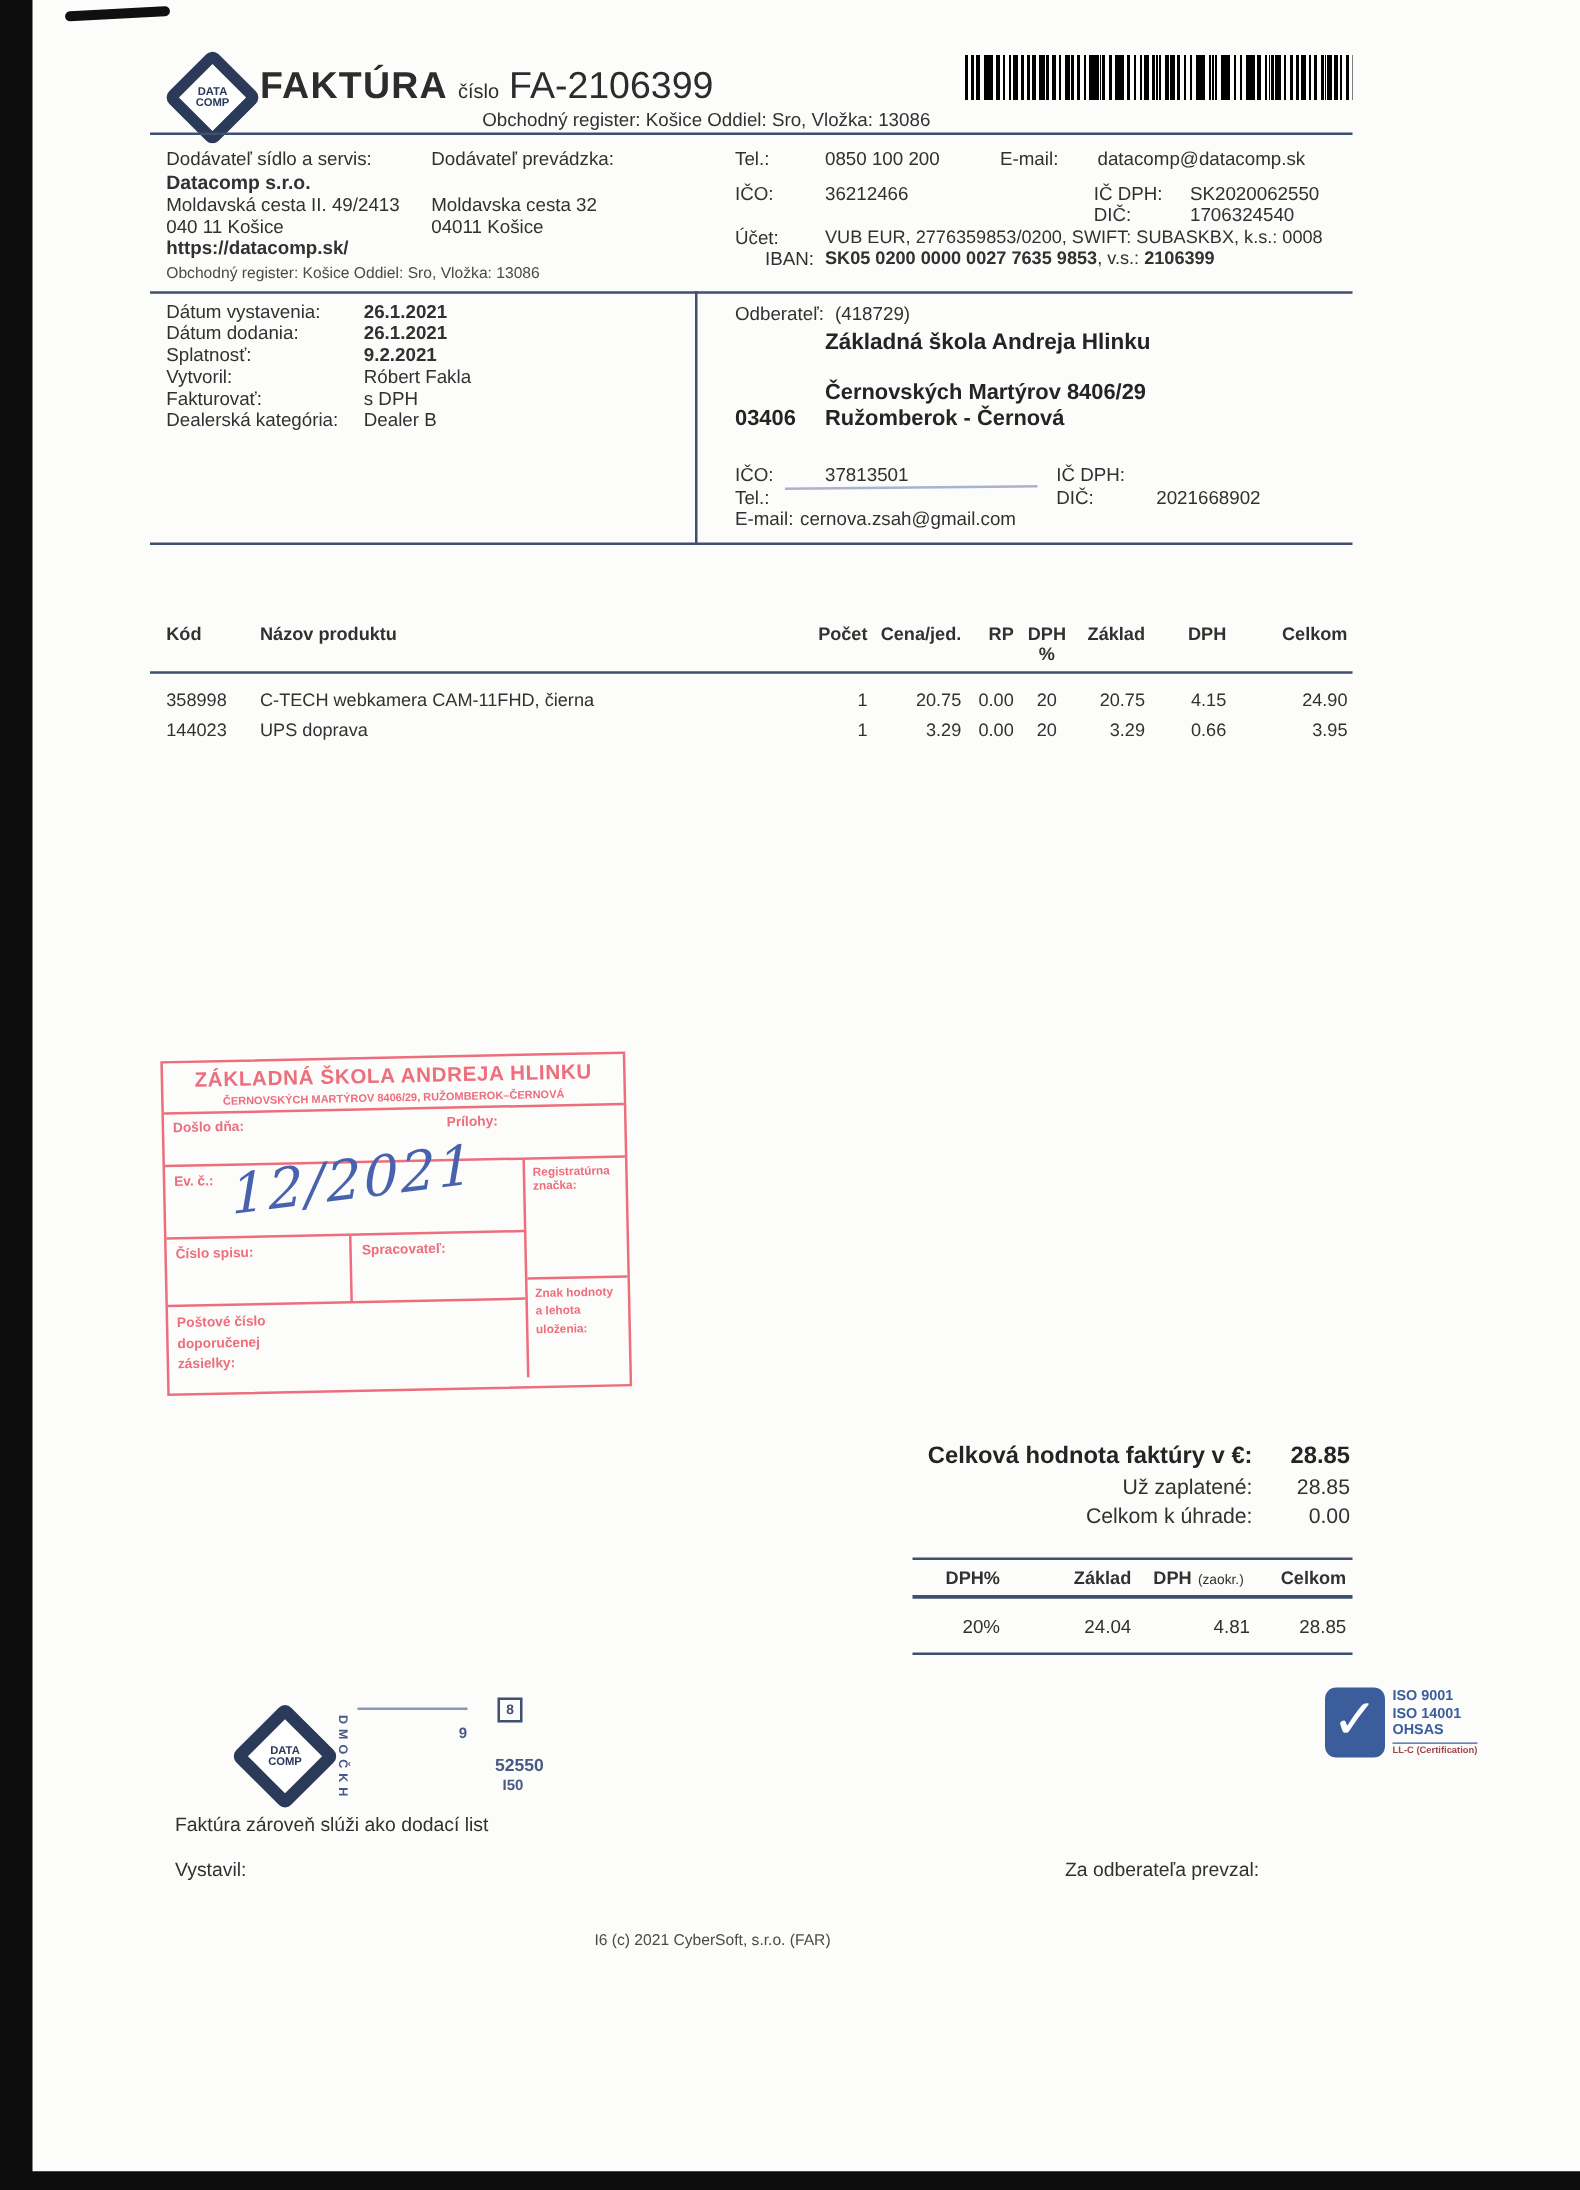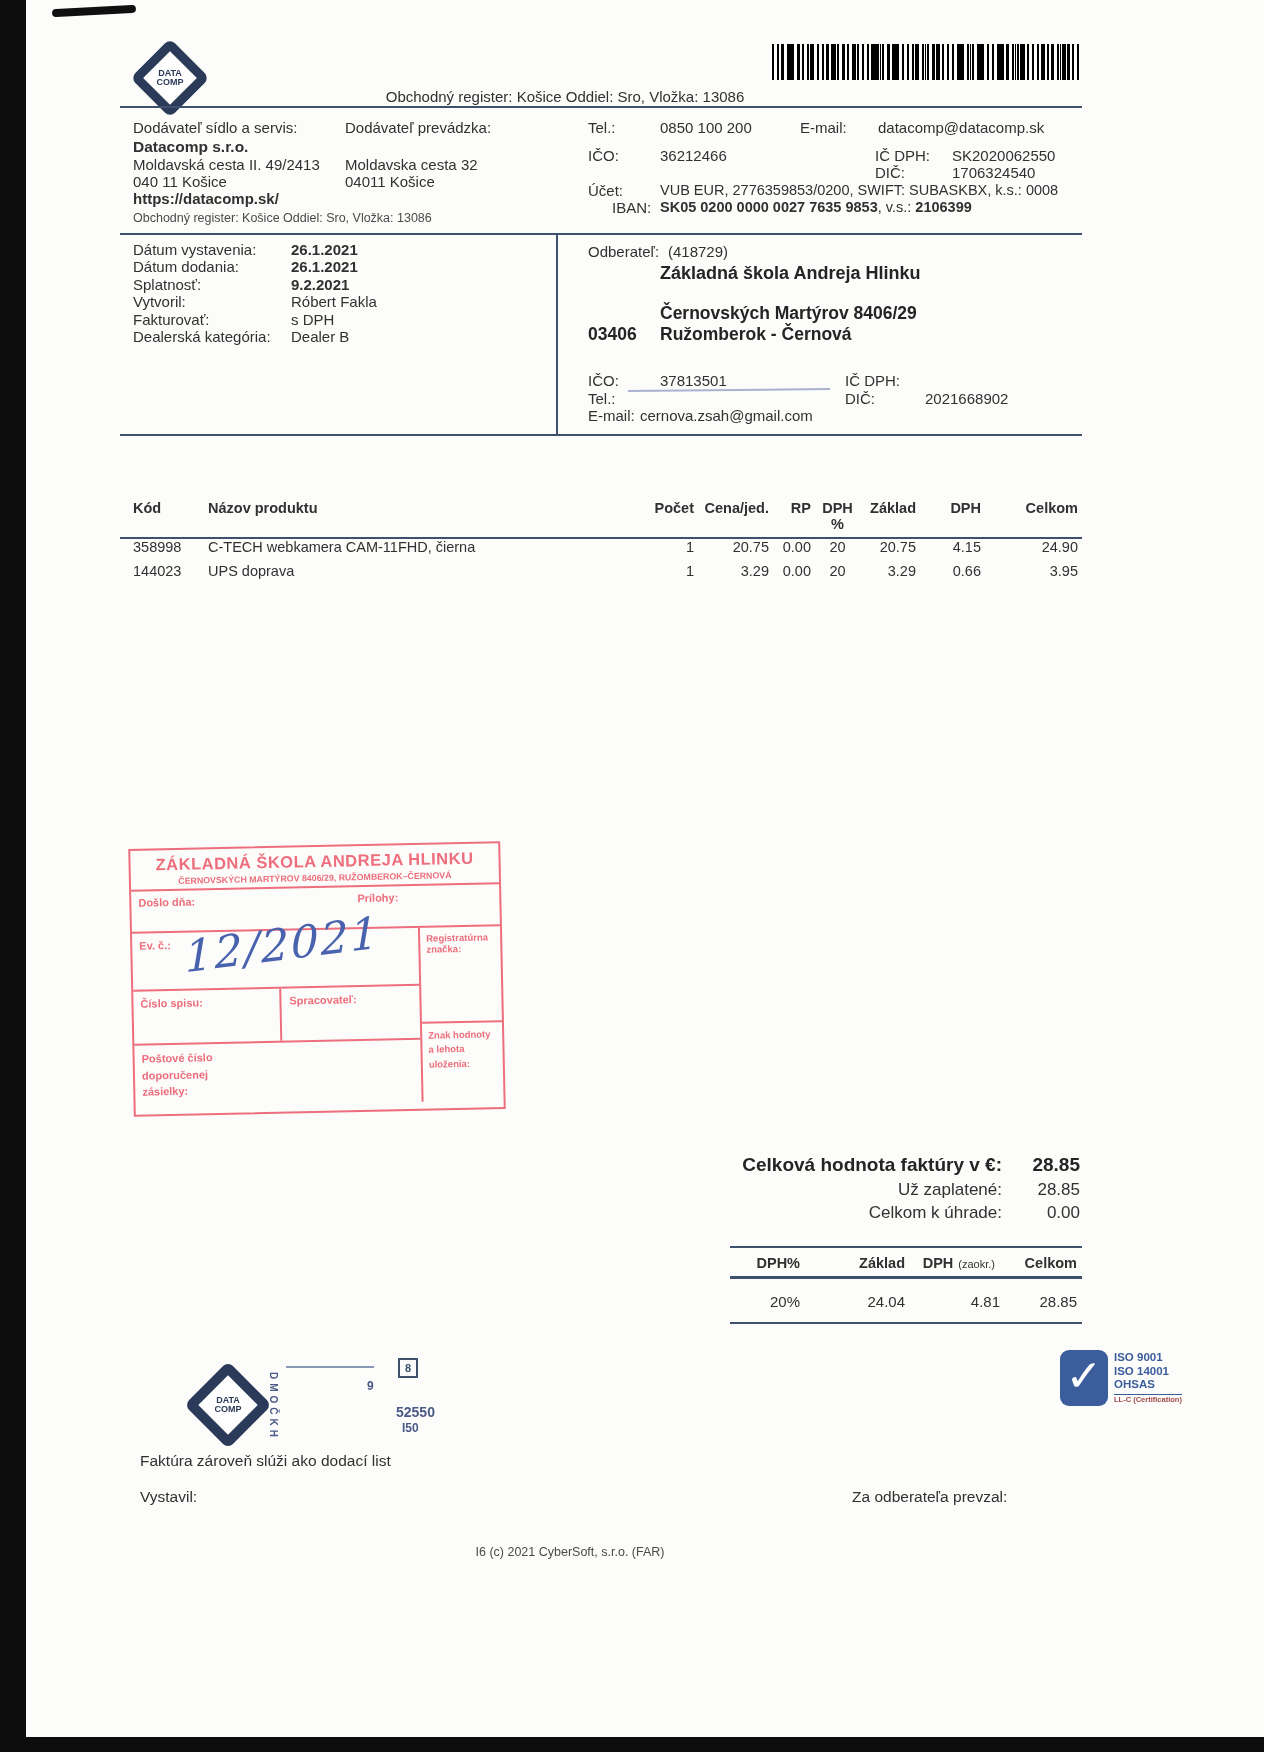--- a/index.html
+++ b/index.html
@@ -44,21 +44,21 @@
   .drow .dl { width:158px; }
 
   
   .itable { position:absolute; left:120px; top:500px; width:962px; }
   .irow { display:grid; grid-template-columns:88px 420px 70px 75px 42px 45px 60px 65px 97px; font-size:14.5px; }
   .irow .c0 { padding-left:13px; }
   .c-r { text-align:right; padding-right:4px; }
   .c-c { text-align:center; }
   .ihead { font-weight:bold; }
   .ihr { height:2px; background:#3f4f6e; margin-top:5px; }
-  .irow.data { }
+  .irow.data { margin-top:14px; }
   .irow.data2 { margin-top:8px; }
 
   
   .stamp { position:absolute; left:131px; top:845px; width:372px; height:268px;
     border:2px solid #ec6272; color:#ec6272; transform:rotate(-1.2deg);
     font-weight:bold; opacity:.92; }
   .st-head { border-bottom:2px solid #ec6272; text-align:center; padding:5px 2px 3px; }
   .st-title { font-size:16.5px; letter-spacing:.5px; white-space:nowrap; }
   .st-sub { font-size:8.8px; margin-top:2px; white-space:nowrap; }
   .st-row1 { position:relative; height:42px; border-bottom:2px solid #ec6272; font-size:11px; }
@@ -124,20 +124,25 @@
   <div class="bottombar"></div>
   <div class="swoosh"></div>
 
   <div class="diamond" style="left:142px; top:50px; width:56px; height:56px;">
     <div class="sq"></div>
     <div class="txt" style="font-size:9px;">
       <span>DATA</span>
       <span>COMP</span>
     </div>
   </div>
+  <div class="title-row">
+    <span class="title-main">FAKTÚRA</span>
+    <span class="title-cislo">číslo</span>
+    <span class="title-num">FA-2106399</span>
+  </div>
   <div class="barcode"></div>
   <div class="abs" style="left:285px; top:88px; width:560px; text-align:center;">Obchodný register: Košice Oddiel: Sro, Vložka: 13086</div>
   <div class="rule" style="left:120px; top:106px; width:962px;"></div>
 
   <div class="abs" style="left:133px; top:119px;">Dodávateľ sídlo a servis:</div>
   <div class="abs" style="left:345px; top:119px;">Dodávateľ prevádzka:</div>
   <div class="abs b" style="left:133px; top:138px; font-size:15.5px;">Datacomp s.r.o.</div>
   <div class="abs" style="left:133px; top:156px;">Moldavská cesta II. 49/2413</div>
   <div class="abs" style="left:133px; top:173px;">040 11 Košice</div>
   <div class="abs b" style="left:133px; top:190px;">https://datacomp.sk/</div>

